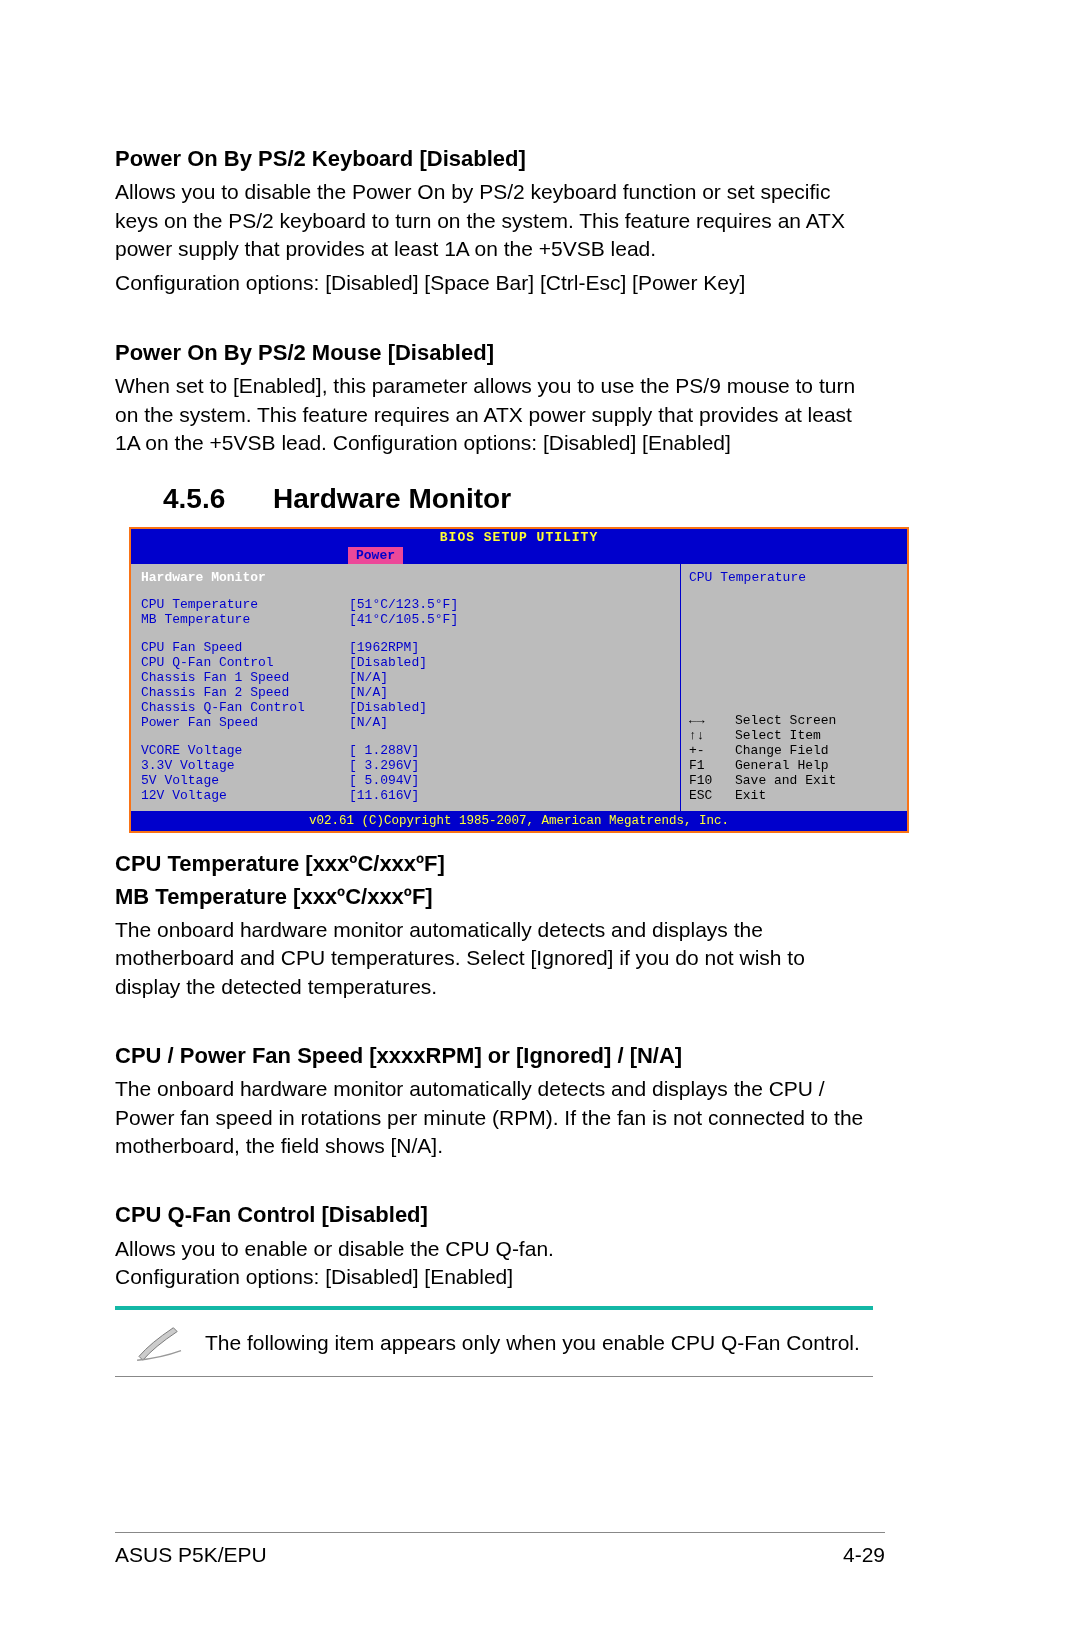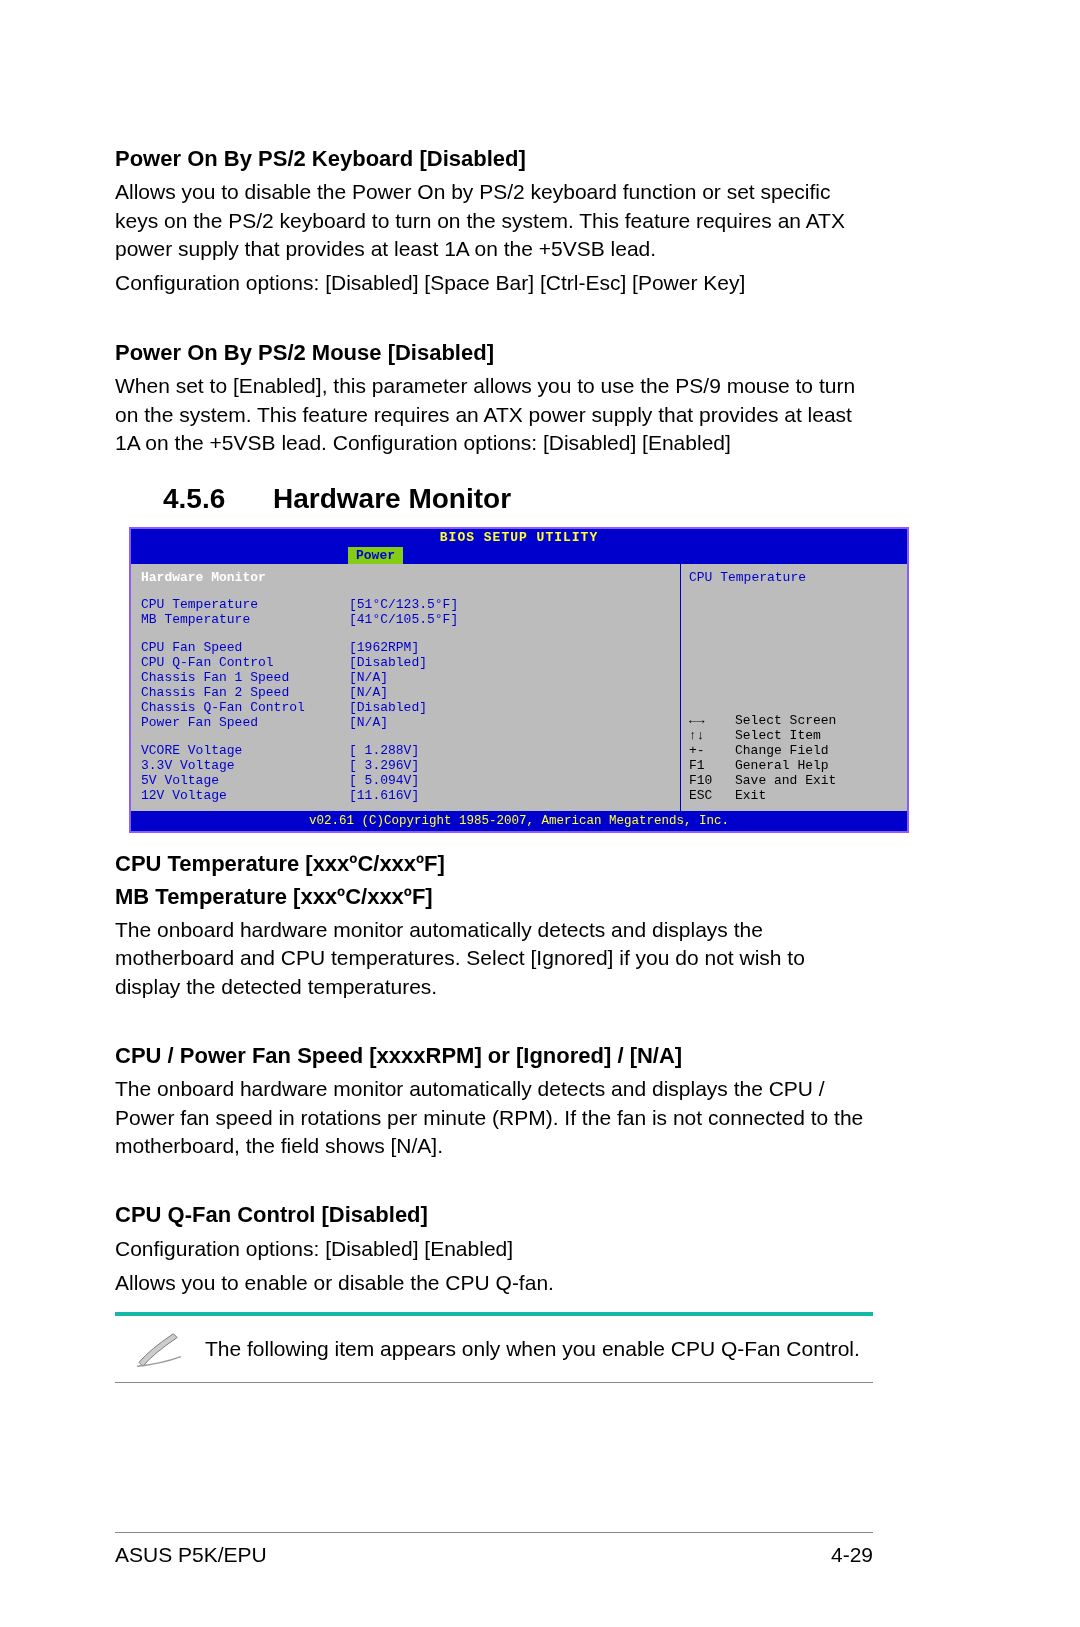--- a/index.html
+++ b/index.html
@@ -34,21 +34,21 @@
   }
   .subsection-heading {
     font-weight: bold;
     font-size: 28px;
     margin: 26px 0 10px 0;
   }
   
   .bios-box {
     width: 780px;
     margin: 12px 0 18px 14px;
-    border: 2px solid #8b5cf6;
+    border: 2px solid #f97316;
     background: #0000cc;
     padding: 0;
   }
   .bios-header {
     background: #0000cc;
     color: #ffff33;
     font-family: "Courier New", monospace;
     font-size: 13px;
     font-weight: bold;
     text-align: center;
@@ -56,21 +56,21 @@
     letter-spacing: 1px;
   }
   .bios-tabrow {
     background: #0000cc;
     padding-left: 216px;
     padding-bottom: 0px;
     height: 18px;
   }
   .bios-tab {
     display: inline-block;
-    background: #84cc16;
+    background: #ec4899;
     color: #0000cc;
     font-family: "Courier New", monospace;
     font-size: 13px;
     font-weight: bold;
     padding: 1px 8px;
     border: 1px solid #0000cc;
     border-bottom: 0;
   }
   .bios-body {
     display: flex;
@@ -146,21 +146,21 @@
   .note-icon svg { width: 58px; height: 42px; }
   .note-text {
     font-size: 21px;
     line-height: 1.3;
   }
   
   .page-footer {
     position: absolute;
     bottom: 60px;
     left: 115px;
-    right: 100px;
+    right: 88px;
     border-top: 1px solid #888;
     padding-top: 10px;
     display: flex;
     justify-content: space-between;
     font-size: 21px;
   }
 </style>
 </head>
 <body>
 
@@ -281,22 +281,22 @@
   <p class="body-text">The onboard hardware monitor automatically detects and displays the motherboard and CPU temperatures. Select [Ignored] if you do not wish to display the detected temperatures.</p>
 
   <div class="gap"></div>
 
   <div class="section-heading">CPU / Power Fan Speed [xxxxRPM] or [Ignored] / [N/A]</div>
   <p class="body-text">The onboard hardware monitor automatically detects and displays the CPU / Power fan speed in rotations per minute (RPM). If the fan is not connected to the motherboard, the field shows [N/A].</p>
 
   <div class="gap"></div>
 
   <div class="section-heading">CPU Q-Fan Control [Disabled]</div>
+  <p class="body-text" style="margin-bottom:0;">Allows you to enable or disable the CPU Q-fan.</p>
   <p class="body-text">Configuration options: [Disabled] [Enabled]</p>
-  <p class="body-text" style="margin-bottom:0;">Allows you to enable or disable the CPU Q-fan.</p>
 
   <div class="note-box">
     <div class="note-icon">
       <svg viewBox="0 0 60 44">
         <path d="M8 36 Q 20 22 44 6 L 48 10 Q 24 26 12 40 Z" fill="#ccc" stroke="#777" stroke-width="1"></path>
         <path d="M6 40 Q 30 38 52 30" fill="none" stroke="#999" stroke-width="1.5"></path>
       </svg>
     </div>
     <div class="note-text">The following item appears only when you enable CPU Q-Fan Control.</div>
   </div>

